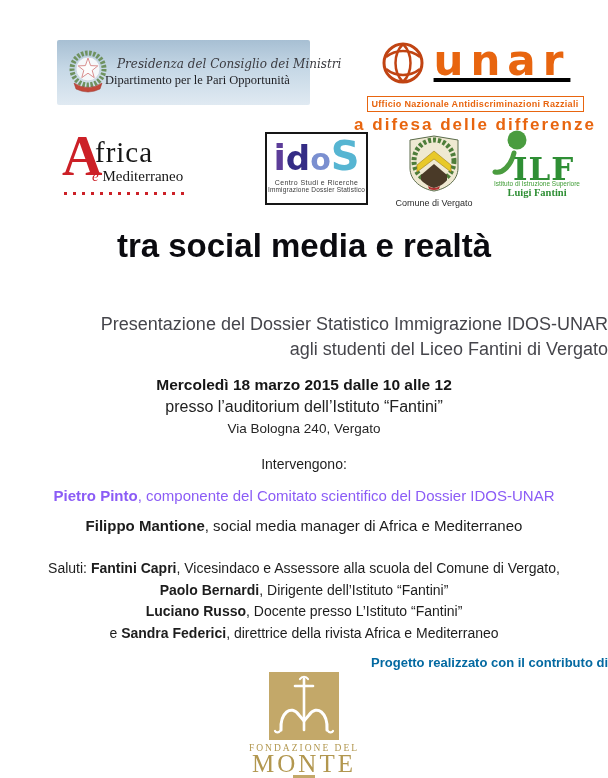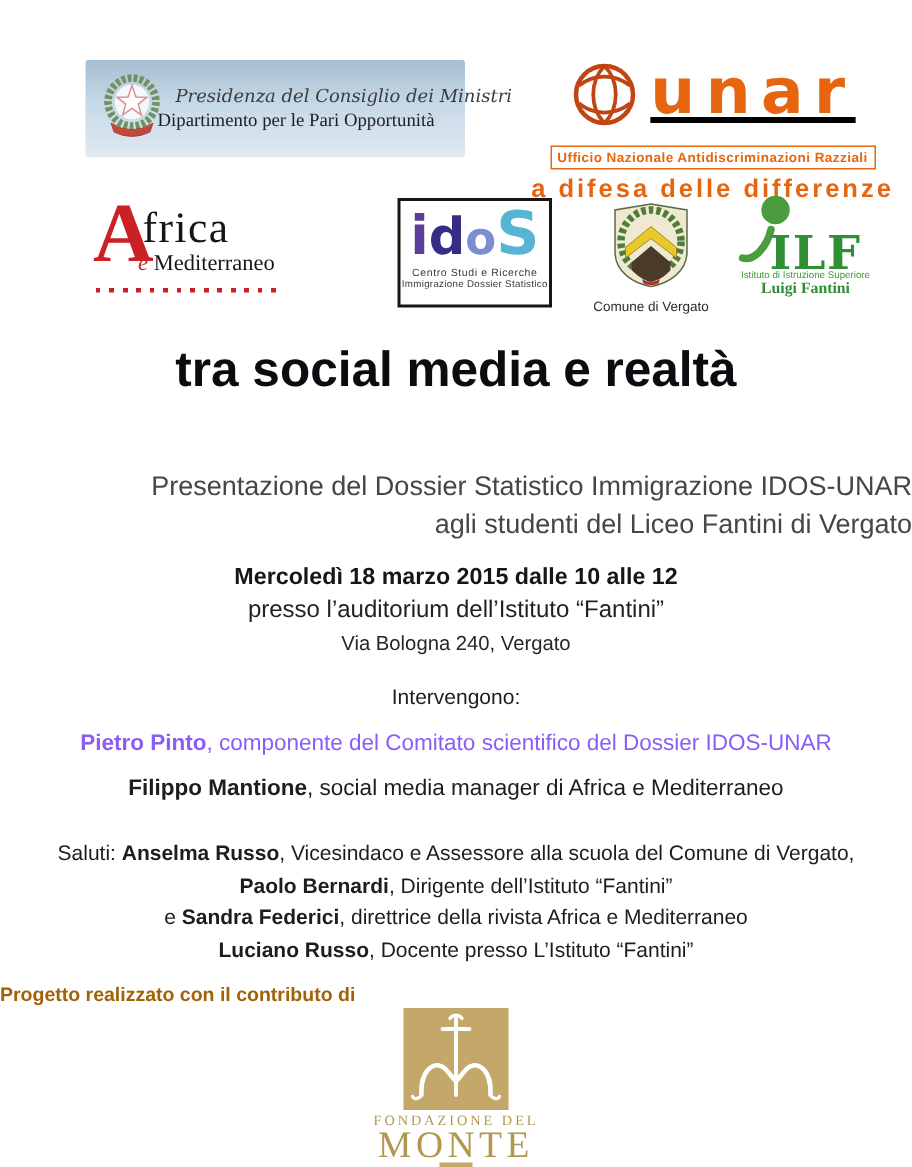--- a/index.html
+++ b/index.html
@@ -50,21 +50,21 @@
   
   .title { position:absolute; top:226px; width:100%; text-align:center; font-weight:700; font-size:33px; line-height:39px; color:#0b0b10; letter-spacing:0px; }
   .subtitle { position:absolute; top:312px; width:100%; text-align:right; font-size:18px; line-height:25px; color:#45454b;padding-left:13px; }
   .ev-datetime { position:absolute; top:376px; width:100%; text-align:center; font-weight:700; font-size:15.5px; color:#161616; }
   .ev-venue { position:absolute; top:398px; width:100%; text-align:center; font-size:16px; color:#222; }
   .ev-address { position:absolute; top:421px; width:100%; text-align:center; font-size:13.5px; color:#262626; }
   .speakers-heading { position:absolute; top:456px; width:100%; text-align:center; font-size:14px; color:#1d1d1d; }
   .speaker1 { position:absolute; top:487px; width:100%; text-align:center; font-size:15px; color:#8b5cf6; }
   .speaker2 { position:absolute; top:517px; width:100%; text-align:center; font-size:15px; color:#1d1d1d; }
   .greetings { position:absolute; top:558px; width:100%; text-align:center; font-size:14px; line-height:21.5px; color:#1d1d1d; }
-  .contribution { position:absolute; top:655px; width:100%; text-align:left; font-weight:700; font-size:13px; color:#a16207; }
+  .contribution { position:absolute; top:655px; width:100%; text-align:right; font-weight:700; font-size:13px; color:#0369a1; }
 
   
   .fm-square { position:absolute; left:269px; top:672px; width:70px; height:68px; background:#c3a869; }
   .fm-line1 { position:absolute; top:743px; width:100%; text-align:center; font-family:"Liberation Serif", serif; font-size:9.5px; letter-spacing:2px; color:#b2974f; }
   .fm-line2 { position:absolute; top:750px; width:100%; text-align:center; font-family:"Liberation Serif", serif; font-size:25px; letter-spacing:3px; color:#b2974f; }
   .fm-bar { position:absolute; left:293px; top:775px; width:22px; height:4px; background:#c3a869; }
 
   b { font-weight:700; }
 </style>
 </head>
@@ -153,24 +153,24 @@
 
   <div class="ev-datetime">Mercoledì 18 marzo 2015 dalle 10 alle 12</div>
   <div class="ev-venue">presso l’auditorium dell’Istituto “Fantini”</div>
   <div class="ev-address">Via Bologna 240, Vergato</div>
 
   <div class="speakers-heading">Intervengono:</div>
   <div class="speaker1"><b>Pietro Pinto</b><span>, componente del Comitato scientifico del Dossier IDOS-UNAR</span></div>
   <div class="speaker2"><b>Filippo Mantione</b><span>, social media manager di Africa e Mediterraneo</span></div>
 
   <div class="greetings">
-    <div><span>Saluti: </span><b>Anselma Russo</b><span>, Vicesindaco e Assessore alla scuola del Comune di Vergato,</span></div>
+    <div><span>Saluti: </span><b>Fantini Capri</b><span>, Vicesindaco e Assessore alla scuola del Comune di Vergato,</span></div>
     <div><span></span><b>Paolo Bernardi</b><span>, Dirigente dell’Istituto “Fantini”</span></div>
+    <div><span></span><b>Luciano Russo</b><span>, Docente presso L’Istituto “Fantini”</span></div>
     <div><span>e </span><b>Sandra Federici</b><span>, direttrice della rivista Africa e Mediterraneo</span></div>
-    <div><span></span><b>Luciano Russo</b><span>, Docente presso L’Istituto “Fantini”</span></div>
   </div>
 
   <div class="contribution">Progetto realizzato con il contributo di</div>
 
   <div class="fm-square">
     <svg width="70" height="68" viewBox="0 0 70 68">
       <path d="M35,7 L35,46" stroke="#fff" stroke-width="2.6" stroke-linecap="round" fill="none"></path>
       <path d="M26,14 L44,14" stroke="#fff" stroke-width="2.6" stroke-linecap="round" fill="none"></path>
       <path d="M31,7 C33,4 37,4 39,7" stroke="#fff" stroke-width="2.2" stroke-linecap="round" fill="none"></path>
       <path d="M12,58 C11,41 22,32 30,43 L35,49 L40,43 C48,32 59,41 58,58" stroke="#fff" stroke-width="3" stroke-linecap="round" fill="none"></path>

